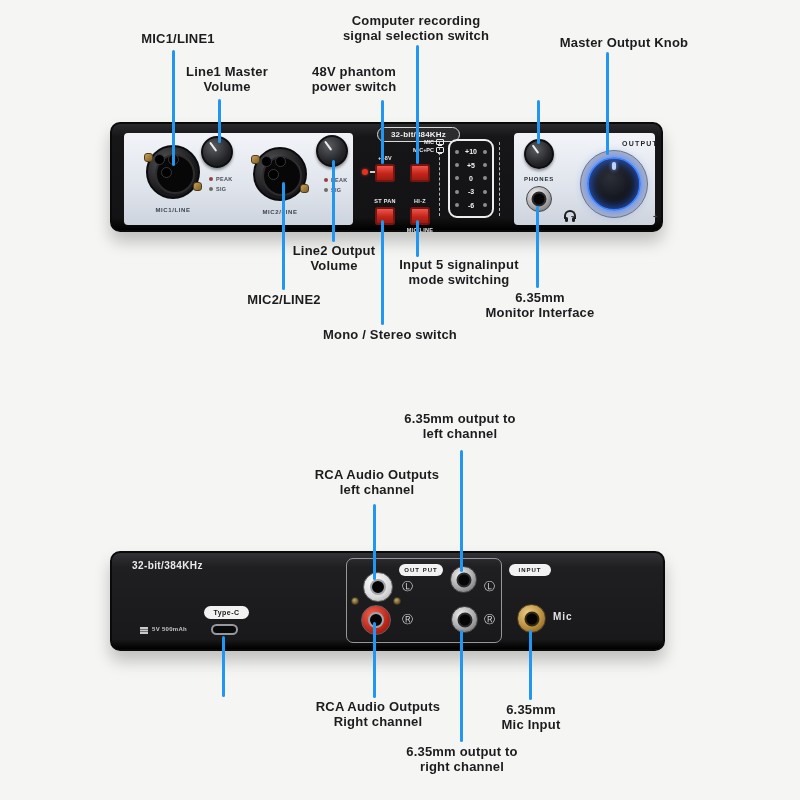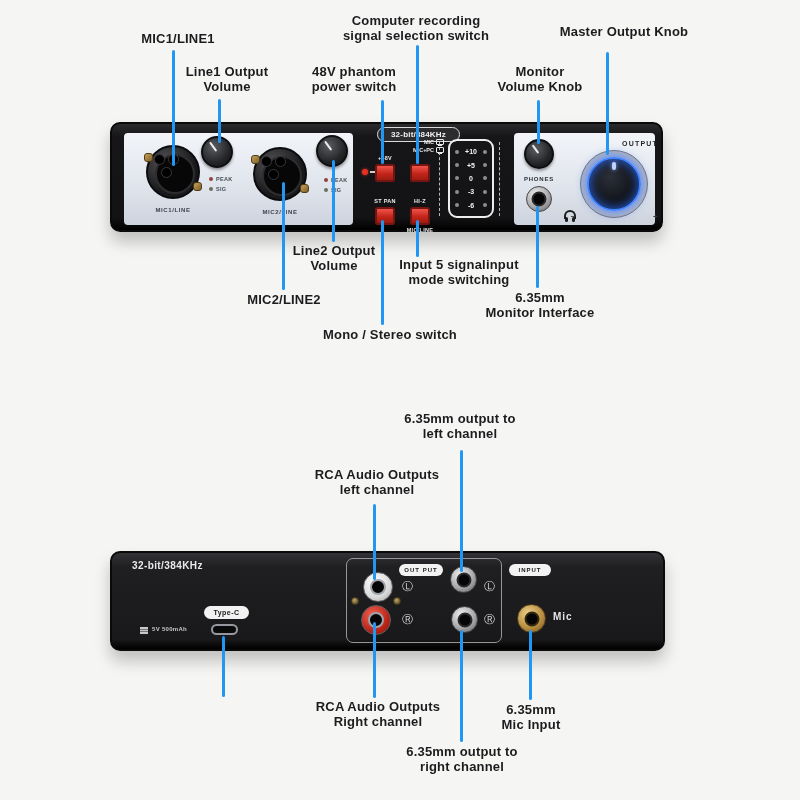--- a/index.html
+++ b/index.html
@@ -7,21 +7,21 @@
   .canvas{position:relative;width:800px;height:800px;background:#f5f5f3;overflow:hidden;}
 
   
   .callout{position:absolute;text-align:center;font-weight:700;font-size:13px;line-height:15px;
            color:#1c1c1e;white-space:pre-line;letter-spacing:.2px;}
   .lb-mic1{left:108px;top:31px;width:140px;text-align:center;}
   .lb-line1v{left:157px;top:64px;width:140px;}
   .lb-48v{left:284px;top:64px;width:140px;}
   .lb-comprec{left:331px;top:13px;width:170px;}
   .lb-monvol{left:470px;top:64px;width:140px;}
-  .lb-master{left:534px;top:24px;width:180px;}
+  .lb-master{left:534px;top:35px;width:180px;}
   .lb-line2v{left:264px;top:243px;width:140px;}
   .lb-mic2{left:214px;top:292px;width:140px;}
   .lb-mono{left:300px;top:327px;width:180px;}
   .lb-input2{left:379px;top:257px;width:160px;}
   .lb-monint{left:460px;top:290px;width:160px;}
   .lb-out635L{left:380px;top:411px;width:160px;}
   .lb-rcaL{left:297px;top:467px;width:160px;}
   .lb-typec{left:70px;top:699px;width:240px;}
   .lb-rcaR{left:298px;top:699px;width:160px;}
   .lb-micin{left:451px;top:702px;width:160px;}
@@ -182,28 +182,26 @@
   .screw-dot{position:absolute;width:8px;height:8px;border-radius:50%;box-sizing:border-box;
     background:radial-gradient(circle at 40% 35%, #bda76a, #6d5b2e 70%);border:1px solid #4a3d1c;}
   .scr1{left:239px;top:44px;} .scr2{left:281px;top:44px;}
 </style>
 </head>
 <body>
 
 <div class="canvas">
 
   <div class="callout lb-mic1">MIC1/LINE1</div>
-  <div class="callout lb-line1v">Line1 Output
+  <div class="callout lb-line1v">Line1 Master
 Volume</div>
   <div class="callout lb-48v">48V phantom
 power switch</div>
   <div class="callout lb-comprec">Computer recording
 signal selection switch</div>
-  <div class="callout lb-monvol">Monitor
-Volume Knob</div>
   <div class="callout lb-master">Master Output Knob</div>
   <div class="callout lb-line2v">Line2 Output
 Volume</div>
   <div class="callout lb-mic2">MIC2/LINE2</div>
   <div class="callout lb-mono">Mono / Stereo switch</div>
   <div class="callout lb-input2">Input 5 signalinput
 mode switching</div>
   <div class="callout lb-monint">6.35mm
 Monitor Interface</div>
 

